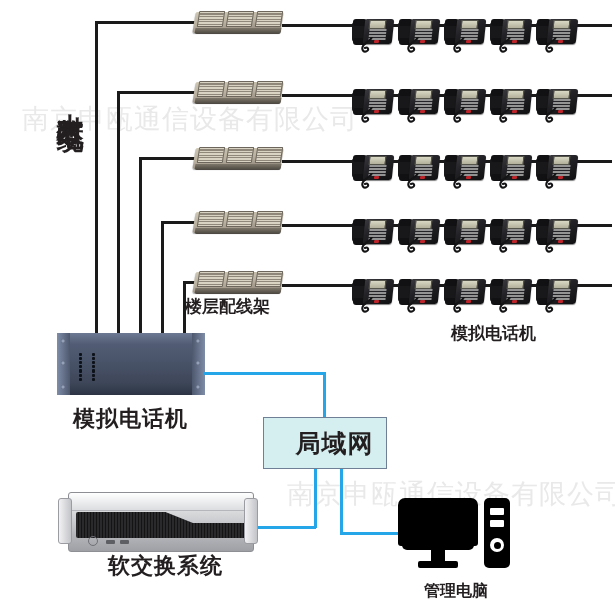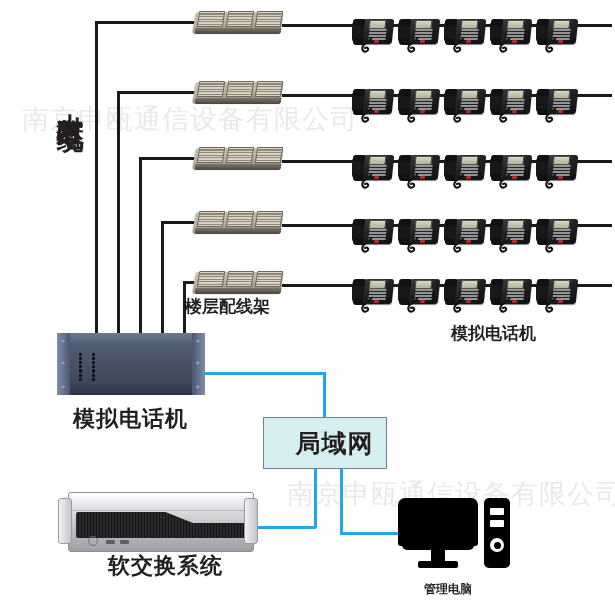--- a/index.html
+++ b/index.html
@@ -45,21 +45,21 @@
     line-height:31px;
     font-weight:700;
     writing-mode:vertical-rl;
     text-orientation:upright;
     letter-spacing:3px;
   }
   #label-mdf{left:185px;top:295px;font-size:17px;letter-spacing:0px;}
   #label-gateway{left:73px;top:404px;font-size:22px;letter-spacing:1px;}
   #label-phones{left:451px;top:322px;font-size:17px;letter-spacing:0px;}
   #label-softswitch{left:108px;top:551px;font-size:22px;letter-spacing:1px;}
-  #label-pc{left:424px;top:581px;font-size:12px;letter-spacing:0px;}
+  #label-pc{left:424px;top:581px;font-size:16px;letter-spacing:0px;}
   #label-lan{
     left:263px;top:417px;
     width:143px;height:52px;
     display:flex;align-items:center;justify-content:center;
     font-size:25px;letter-spacing:1px;
     color:#231f20;
   }
 
   
   #lan-box{

